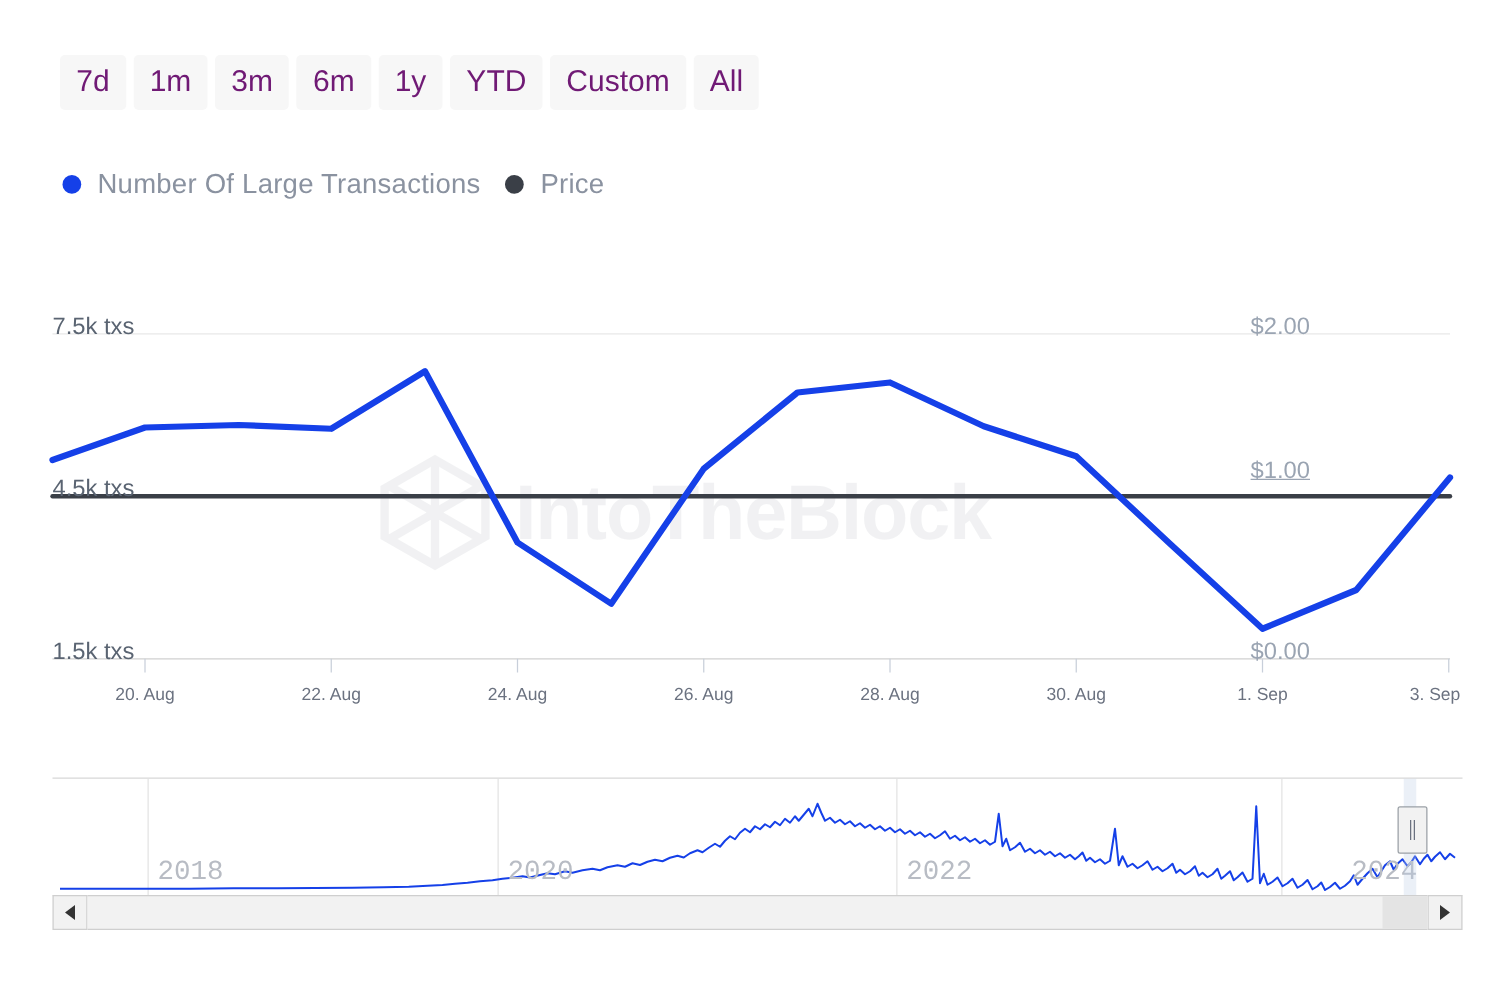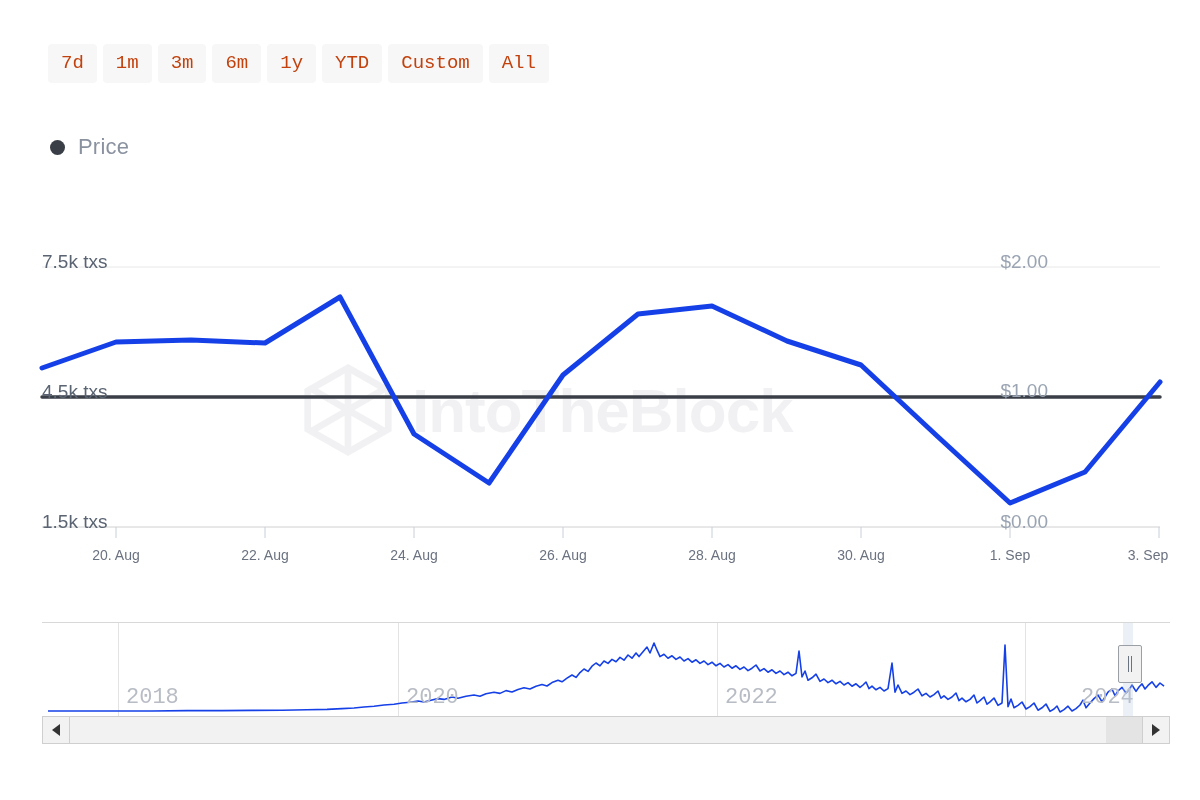--- a/index.html
+++ b/index.html
@@ -21,23 +21,23 @@
     left: 48px;
     top: 44px;
     display: flex;
     align-items: center;
     gap: 6px;
   }
   .range-btn {
     background: #f7f7f7;
     border: none;
     border-radius: 4px;
-    color: #c2410c;
-    font-family: Liberation Mono, monospace;
-    font-size: 19px;
+    color: #701a75;
+    font-family: Liberation Sans, sans-serif;
+    font-size: 24px;
     line-height: 1;
     padding: 10px 13px;
     cursor: pointer;
     white-space: nowrap;
   }
 
   
   #legend {
     position: absolute;
     left: 50px;
@@ -222,20 +222,24 @@
   <button class="range-btn">3m</button>
   <button class="range-btn">6m</button>
   <button class="range-btn">1y</button>
   <button class="range-btn">YTD</button>
   <button class="range-btn">Custom</button>
   <button class="range-btn">All</button>
 </div>
 
 <div id="legend">
   <div class="legend-item">
+    <span class="legend-dot" style="background:#1540e8"></span>
+    <span class="legend-label">Number Of Large Transactions</span>
+  </div>
+  <div class="legend-item">
     <span class="legend-dot" style="background:#3a3f47"></span>
     <span class="legend-label">Price</span>
   </div>
 </div>
 
 <div id="watermark">
   <svg width="96" height="96" viewBox="0 0 100 100">
     <g fill="none" stroke="#6b7280" stroke-width="7">
       <polygon points="50,6 92,30 92,70 50,94 8,70 8,30"></polygon>
       <path d="M12,28 L88,72 M88,28 L12,72 M50,6 L50,94"></path>
@@ -264,21 +268,21 @@
     <polyline fill="none" stroke="#3a3f47" stroke-width="3.5" stroke-linejoin="round" stroke-linecap="round" points="42,172 116,172 191,172 265,172 340,172 414,172 489,172 563,172 638,172 712,172 787,172 861,172 936,172 1010,172 1085,172 1160,172"></polyline>
 
     <polyline fill="none" stroke="#1540e8" stroke-width="5" stroke-linejoin="round" stroke-linecap="round" points="42,143 116,117 191,115 265,118 340,72 414,209 489,258 563,150 638,89 712,81 787,116 861,140 936,210 1010,278 1085,247 1160,157"></polyline>
   </svg>
 
   <span class="axis-label" style="left:42px; top:26px;">7.5k txs</span>
   <span class="axis-label" style="left:42px; top:156px;">4.5k txs</span>
   <span class="axis-label" style="left:42px; top:286px;">1.5k txs</span>
 
   <span class="axis-label right" style="right:40px; top:26px;">$2.00</span>
-  <span class="axis-label right" style="right:40px; top:155px;">$1.00</span>
+  <span class="axis-label right" style="right:40px; top:141px;text-decoration:underline;">$1.00</span>
   <span class="axis-label right" style="right:40px; top:286px;">$0.00</span>
 
   <span class="xtick-label" style="left:116px;  top:322px;">20. Aug</span>
   <span class="xtick-label" style="left:265px;  top:322px;">22. Aug</span>
   <span class="xtick-label" style="left:414px;  top:322px;">24. Aug</span>
   <span class="xtick-label" style="left:563px;  top:322px;">26. Aug</span>
   <span class="xtick-label" style="left:712px;  top:322px;">28. Aug</span>
   <span class="xtick-label" style="left:861px;  top:322px;">30. Aug</span>
   <span class="xtick-label" style="left:1010px; top:322px;text-align:right;">1. Sep</span>
   <span class="xtick-label" style="left:1148px; top:322px;">3. Sep</span>

